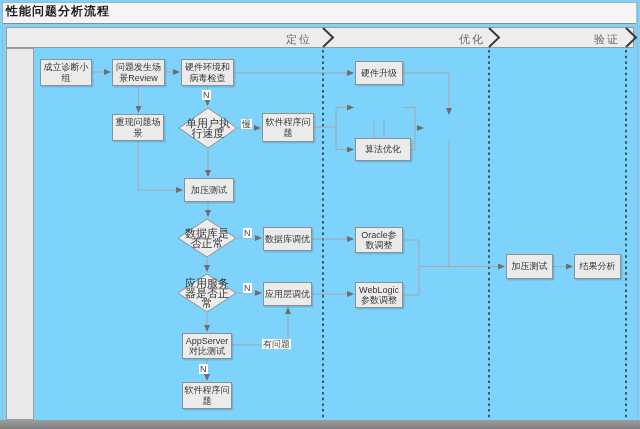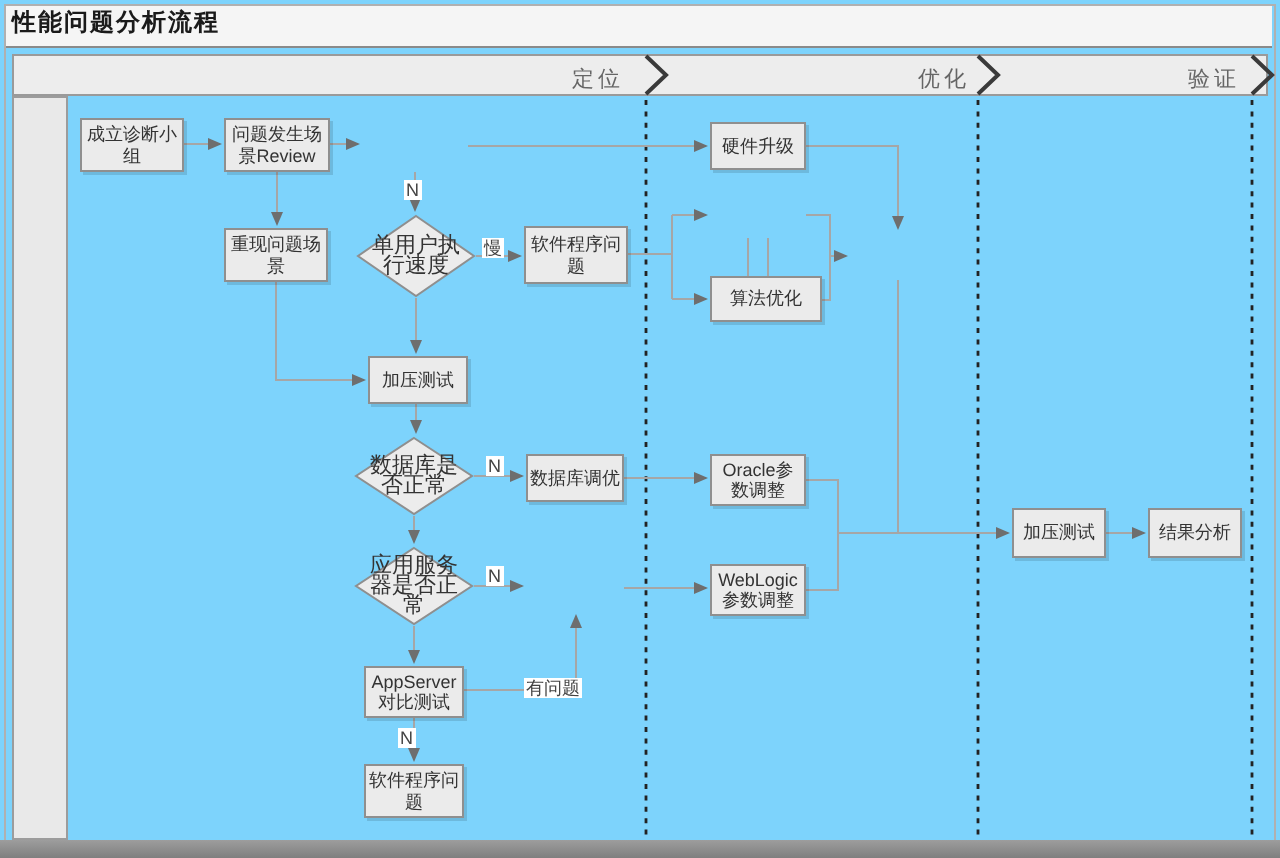--- a/index.html
+++ b/index.html
@@ -98,34 +98,40 @@
       <line x1="553" y1="266.5" x2="572" y2="266.5" marker-end="url(#arr)"></line>
     </g>
   </svg>
 
   <div class="box" style="left:40px;top:59px;width:52px;height:27px;">
     <div class="lbl">成立诊断小组</div>
     </div>
   <div class="box" style="left:112px;top:59px;width:53px;height:27px;">
     <div class="lbl">问题发生场景Review</div>
     </div>
+  <div class="box" style="left:181px;top:59px;width:53px;height:27px;">
+    <div class="lbl">硬件环境和病毒检查</div>
+    </div>
   <div class="box" style="left:112px;top:114px;width:52px;height:27px;">
     <div class="lbl">重现问题场景</div>
     </div>
   <div class="box" style="left:262px;top:113px;width:52px;height:29px;">
     <div class="lbl">软件程序问题</div>
     </div>
   <div class="box" style="left:184px;top:178px;width:50px;height:24px;">
     <div class="lbl">加压测试</div>
     </div>
   <div class="box" style="left:263px;top:227px;width:49px;height:24px;">
     <div class="lbl">数据库调优</div>
     </div>
   <div class="box" style="left:355px;top:227px;width:48px;height:26px;">
     <div class="lbl">Oracle参数调整</div>
+    </div>
+  <div class="box" style="left:263px;top:282px;width:49px;height:24px;">
+    <div class="lbl">应用层调优</div>
     </div>
   <div class="box" style="left:355px;top:282px;width:48px;height:26px;">
     <div class="lbl">WebLogic参数调整</div>
     </div>
   <div class="box" style="left:182px;top:333px;width:50px;height:26px;">
     <div class="lbl">AppServer对比测试</div>
     </div>
   <div class="box" style="left:182px;top:382px;width:50px;height:27px;">
     <div class="lbl">软件程序问题</div>
     </div>

